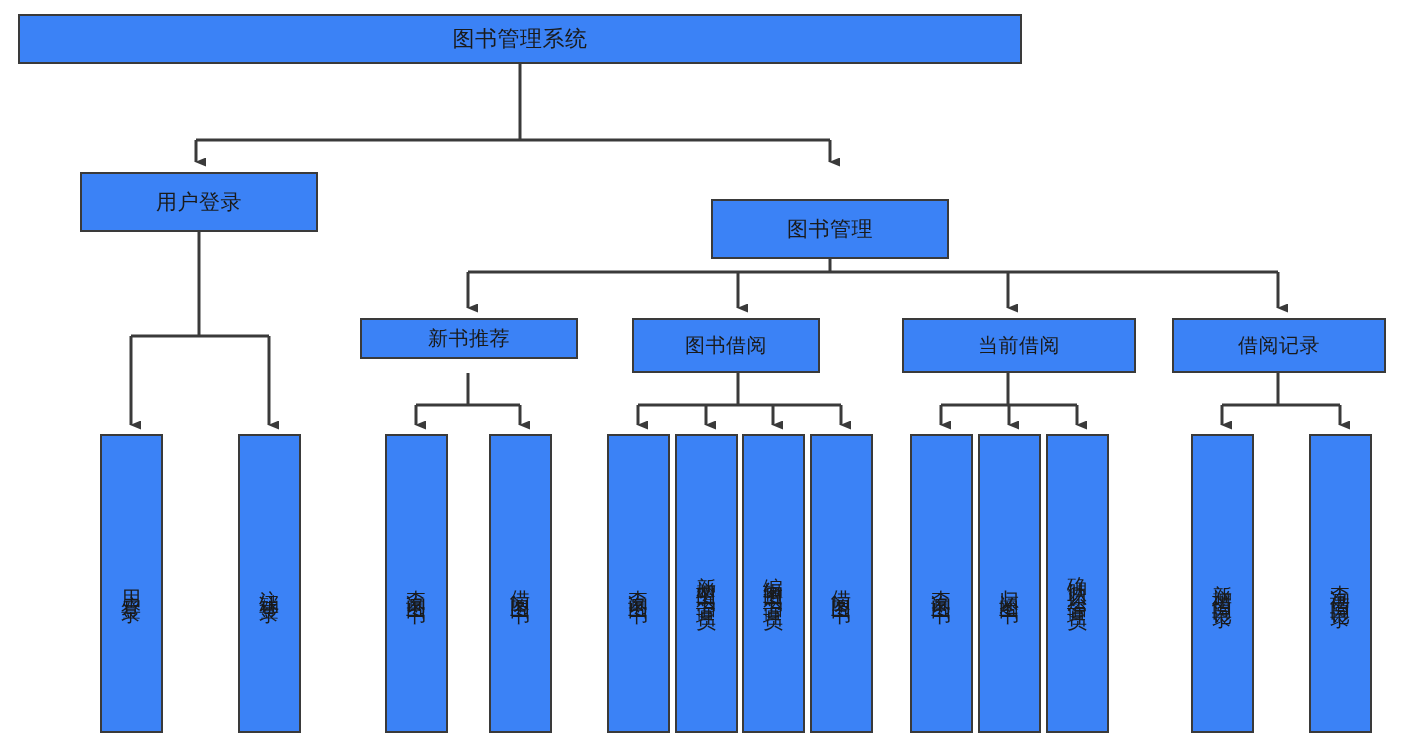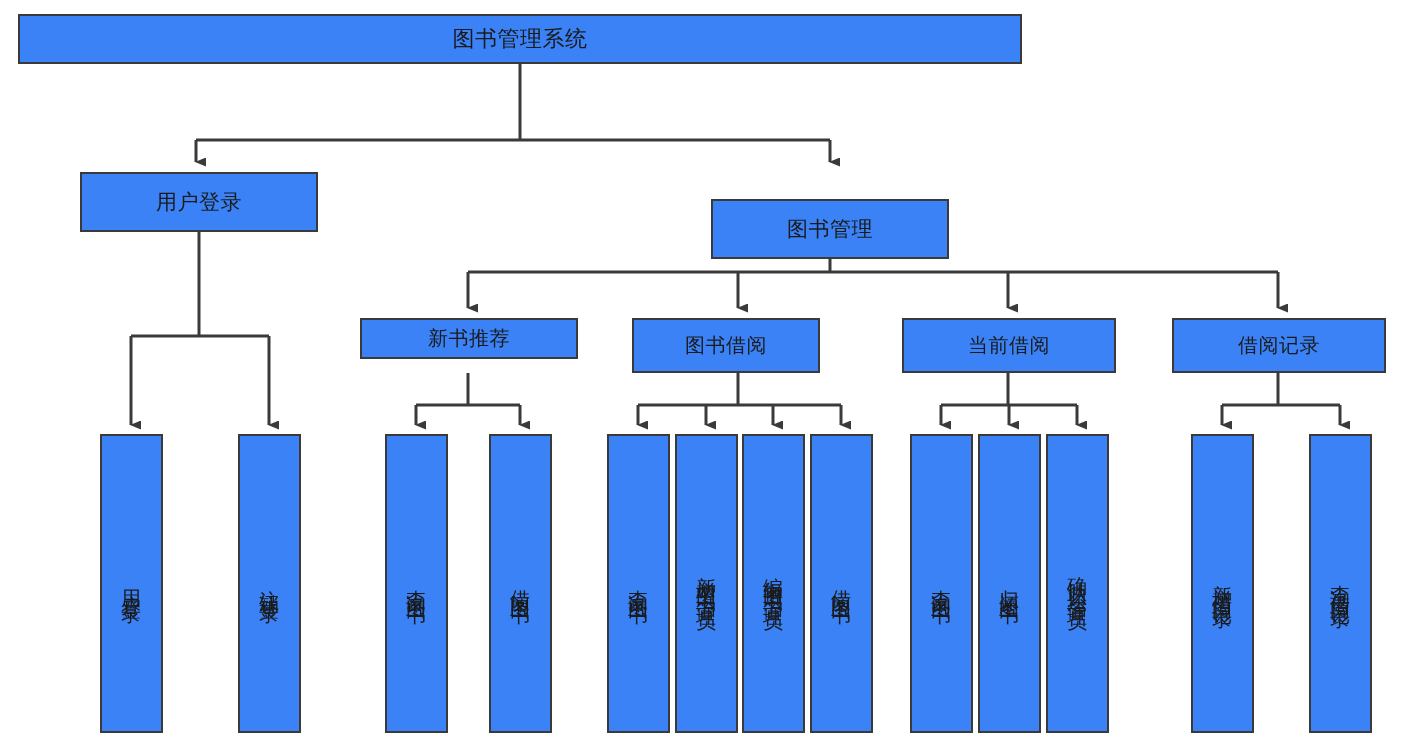--- a/index.html
+++ b/index.html
@@ -138,21 +138,21 @@
   </div>
 
   <div class="node node-l2" style="left:360px; top:318px; width:218px; height:41px;">
     <span class="node-label">新书推荐</span>
   </div>
 
   <div class="node node-l2" style="left:632px; top:318px; width:188px; height:55px;">
     <span class="node-label">图书借阅</span>
   </div>
 
-  <div class="node node-l2" style="left:902px; top:318px; width:214px; height:55px;">
+  <div class="node node-l2" style="left:902px; top:318px; width:234px; height:55px;">
     <span class="node-label">当前借阅</span>
   </div>
 
   <div class="node node-l2" style="left:1172px; top:318px; width:214px; height:55px;">
     <span class="node-label">借阅记录</span>
   </div>
 
   <div class="node node-leaf" style="left:100px; top:434px; width:63px; height:299px;">
     <span class="node-label">用户登录</span>
   </div>

